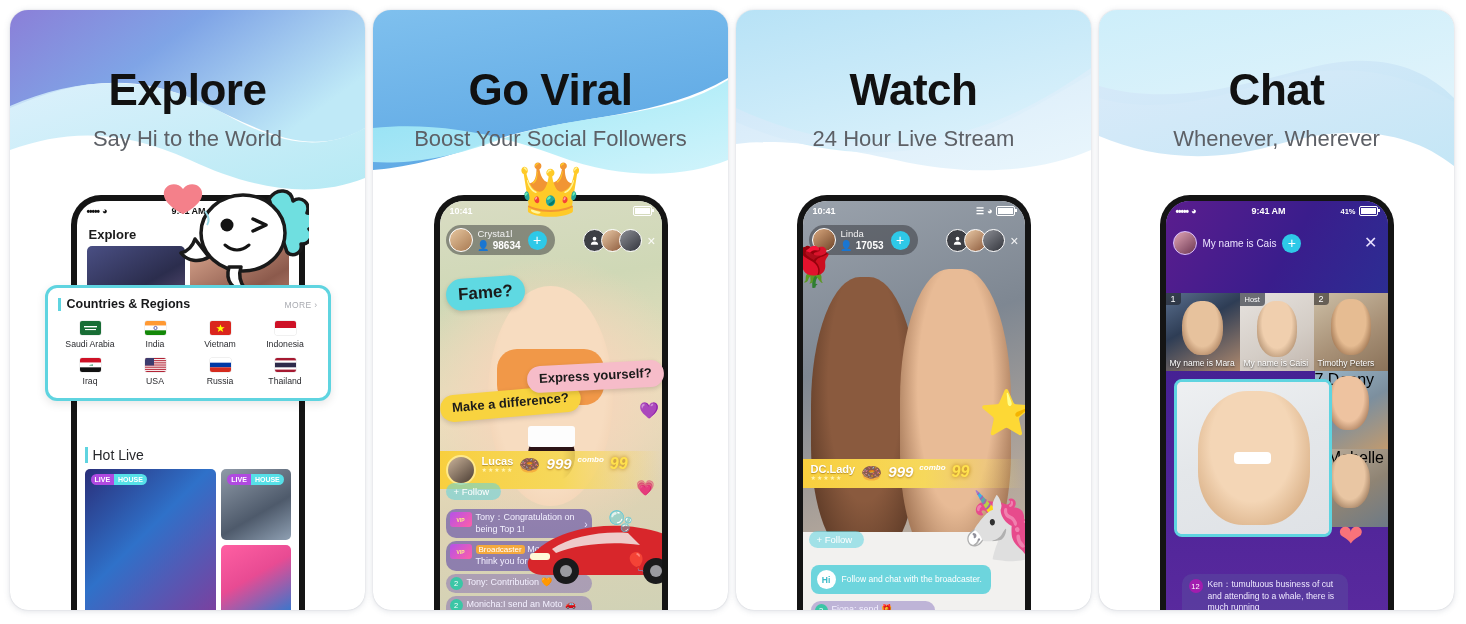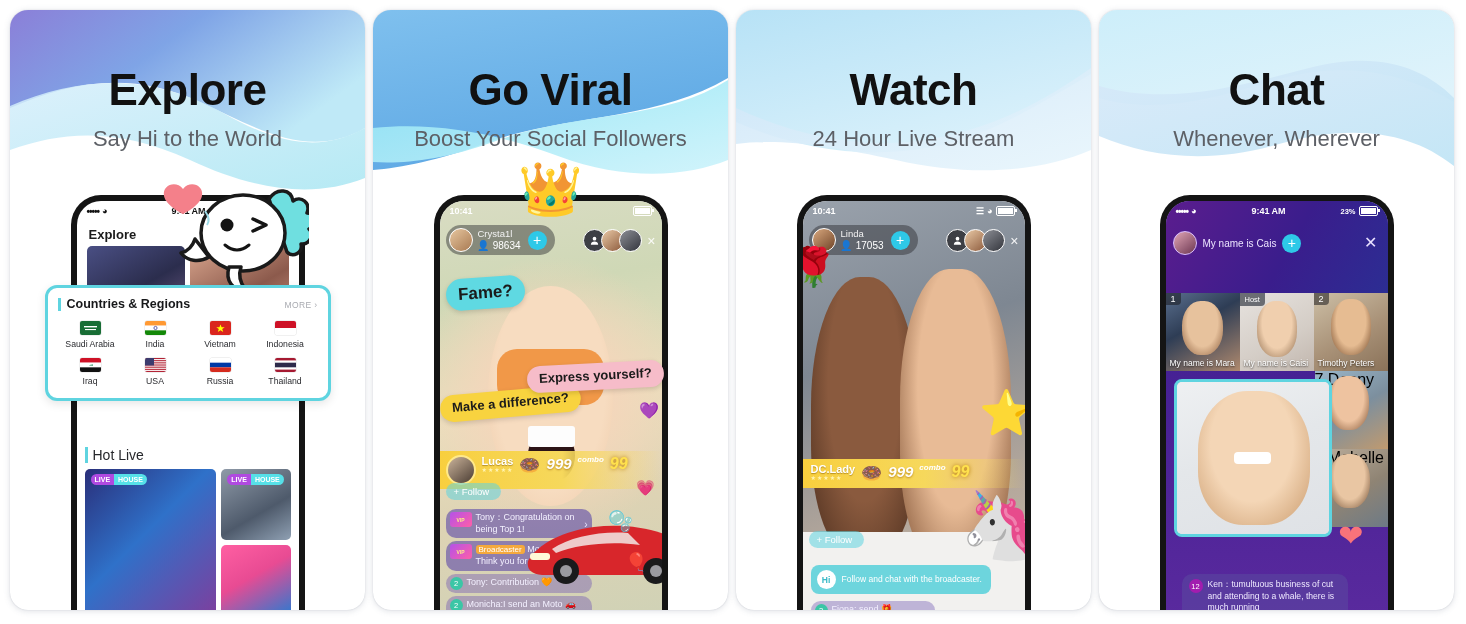--- a/index.html
+++ b/index.html
@@ -162,21 +162,21 @@
   .streamer-pill{
     position:absolute;left:6px;top:24px;
     display:flex;align-items:center;gap:5px;
     background:rgba(40,40,45,.45);
     border-radius:20px;padding:3px 8px 3px 3px;
     z-index:4;
   }
   .sp-av{width:22px;height:22px;border-radius:50%;border:1.5px solid #fff;overflow:hidden;}
   .sp-txt{display:flex;flex-direction:column;line-height:1.12;}
   .sp-name{font-size:9.5px;color:#f2f2f2;}
-  .sp-count{font-size:10px;color:#ffffff;font-weight:normal;}
+  .sp-count{font-size:10px;color:#ffffff;font-weight:bold;}
   .sp-plus{
     width:19px;height:19px;border-radius:50%;background:#2ec9e8;color:#fff;
     font-size:14px;display:flex;align-items:center;justify-content:center;line-height:1;
     margin-left:2px;
   }
   .viewers{position:absolute;right:6px;top:28px;display:flex;align-items:center;gap:-4px;z-index:4;}
   .vw{width:21px;height:21px;border-radius:50%;border:1.5px solid #fff;overflow:hidden;margin-left:-5px;}
   .vw.first{background:#3d3f45;display:flex;align-items:center;justify-content:center;margin-left:0;}
   .vclose{color:#fff;font-size:14px;margin-left:5px;opacity:.9;}
 
@@ -715,21 +715,21 @@
           <div class="chat-bg"></div>
           <div class="chat-top"></div>
 
           <div class="statusbar light">
             <span class="sb-left">
               <span class="dots">•••••</span>
               <span class="wifi">◕</span>
             </span>
             <span>9:41 AM</span>
             <span class="sb-right">
-              <span style="font-size:7.5px;">23%</span>
+              <span style="font-size:7.5px;">41%</span>
               <span class="batt"></span>
             </span>
           </div>
 
           <div class="ct-row">
             <span class="ct-av" style="background:linear-gradient(140deg,#e2a7b6,#6b3550);"></span>
             <span class="ct-name">My name is Cais</span>
             <span class="ct-plus">+</span>
           </div>
           <span class="ct-x">✕</span>

